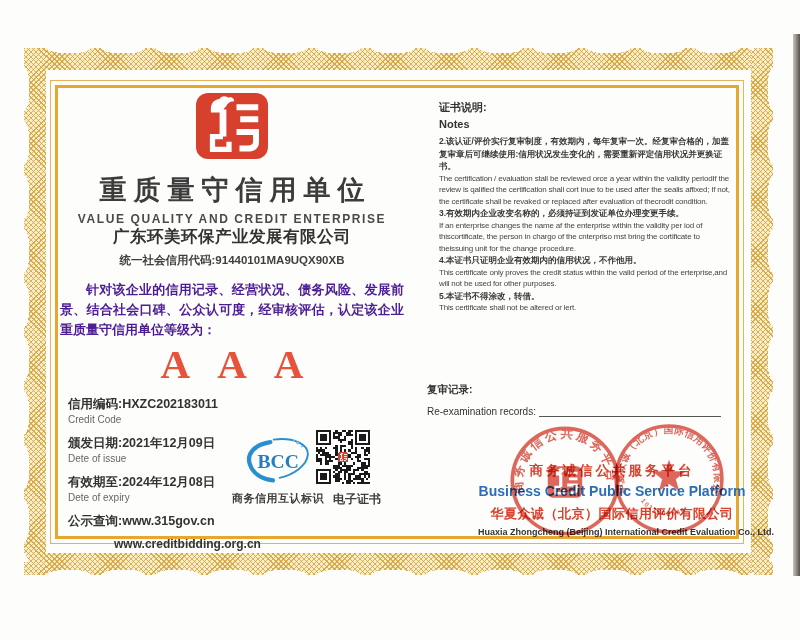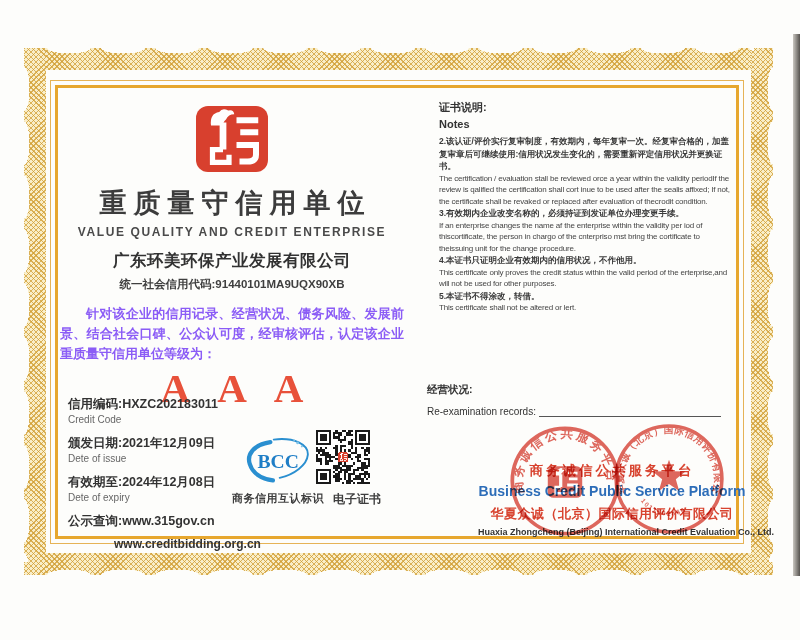--- a/index.html
+++ b/index.html
@@ -27,28 +27,28 @@
     background-size:54px 10px;background-repeat:repeat-x;}
   .sc-left{left:19px;width:10px;top:62px;height:500px;
     background:radial-gradient(5.5px 22px at 50% 50%, #fdfdfb 97%, rgba(0,0,0,0) 100%);
     background-size:10px 54px;background-repeat:repeat-y;}
   .sc-right{right:22px;width:10px;top:62px;height:500px;
     background:radial-gradient(5.5px 22px at 50% 50%, #fdfdfb 97%, rgba(0,0,0,0) 100%);
     background-size:10px 54px;background-repeat:repeat-y;}
   .bline1{position:absolute;left:50px;top:80px;right:56px;bottom:96px;border:1px solid #e6b356;}
   .bline2{position:absolute;left:55px;top:85px;right:61px;bottom:101px;border:3px solid #e7a72e;}
   
-  .col-left{position:absolute;left:60px;top:97px;width:344px;text-align:center;}
+  .col-left{position:absolute;left:60px;top:84px;width:344px;text-align:center;}
   .logo{width:76px;height:72px;margin:6px auto 10px;display:block;color:#d8402e;}
   .title{font-family:"Liberation Serif",serif;font-size:27px;font-weight:bold;color:#3c3c3c;
          letter-spacing:7px;margin-right:-7px;white-space:nowrap;}
   .subtitle{font-size:12px;font-weight:bold;color:#4a4a4a;letter-spacing:1.6px;margin-top:4px;}
-  .company{font-size:16.5px;font-weight:bold;color:#323232;margin-top:11px;letter-spacing:.5px;}
+  .company{font-size:16.5px;font-weight:bold;color:#323232;letter-spacing:.5px;}
   .uscc{font-size:11.5px;font-weight:bold;color:#3f3f3f;margin-top:5px;}
-  .statement{text-align:justify;text-indent:2em;font-size:13px;font-weight:bold;color:#8b5cf6;
+  .statement{text-align:justify;text-indent:2em;font-size:13px;font-weight:bold;color:#4c1d95;
              line-height:1.55;margin-top:12px;}
   .rating{font-family:"Liberation Serif",serif;font-size:41px;font-weight:bold;color:#e8513a;
           letter-spacing:27px;margin-right:-27px;}
   .fields{position:absolute;left:68px;top:396px;text-align:left;width:190px;}
   .fzh{font-size:12.5px;font-weight:bold;color:#333;white-space:nowrap;}
   .fen{font-size:10px;color:#666;margin:1px 0 10px;}
   .url2{font-size:12px;font-weight:bold;color:#333;margin:7px 0 0 46px;white-space:nowrap;}
   .bcc{position:absolute;left:242px;top:437px;width:72px;height:46px;}
   .bcc-cap{position:absolute;left:232px;top:491px;width:92px;text-align:center;
            font-size:11px;font-weight:bold;color:#3e3e3e;letter-spacing:.5px;white-space:nowrap;}
@@ -158,21 +158,21 @@
     <p class="nzh">4.本证书只证明企业有效期内的信用状况，不作他用。</p>
     <p class="nen">This certificate only proves the credit status within the valid period of the erterprise,and will not be used for other purposes.</p>
   </div>
   <div class="note-item">
     <p class="nzh">5.本证书不得涂改，转借。</p>
     <p class="nen">This certificate shall not be altered or lert.</p>
   </div>
 </div>
 
 <div class="reexam">
-  <div class="rz">经营状况:</div>
+  <div class="rz">复审记录:</div>
   <div class="rrow">
     <span>Re-examination records:</span>
     <span class="rline"></span>
   </div>
 </div>
 
 <div class="stamp-text">
   <div class="st1z">商务诚信公共服务平台</div>
   <div class="st1e">Business Credit Public Service Platform</div>
   <div class="st2z">华夏众诚（北京）国际信用评价有限公司</div>

